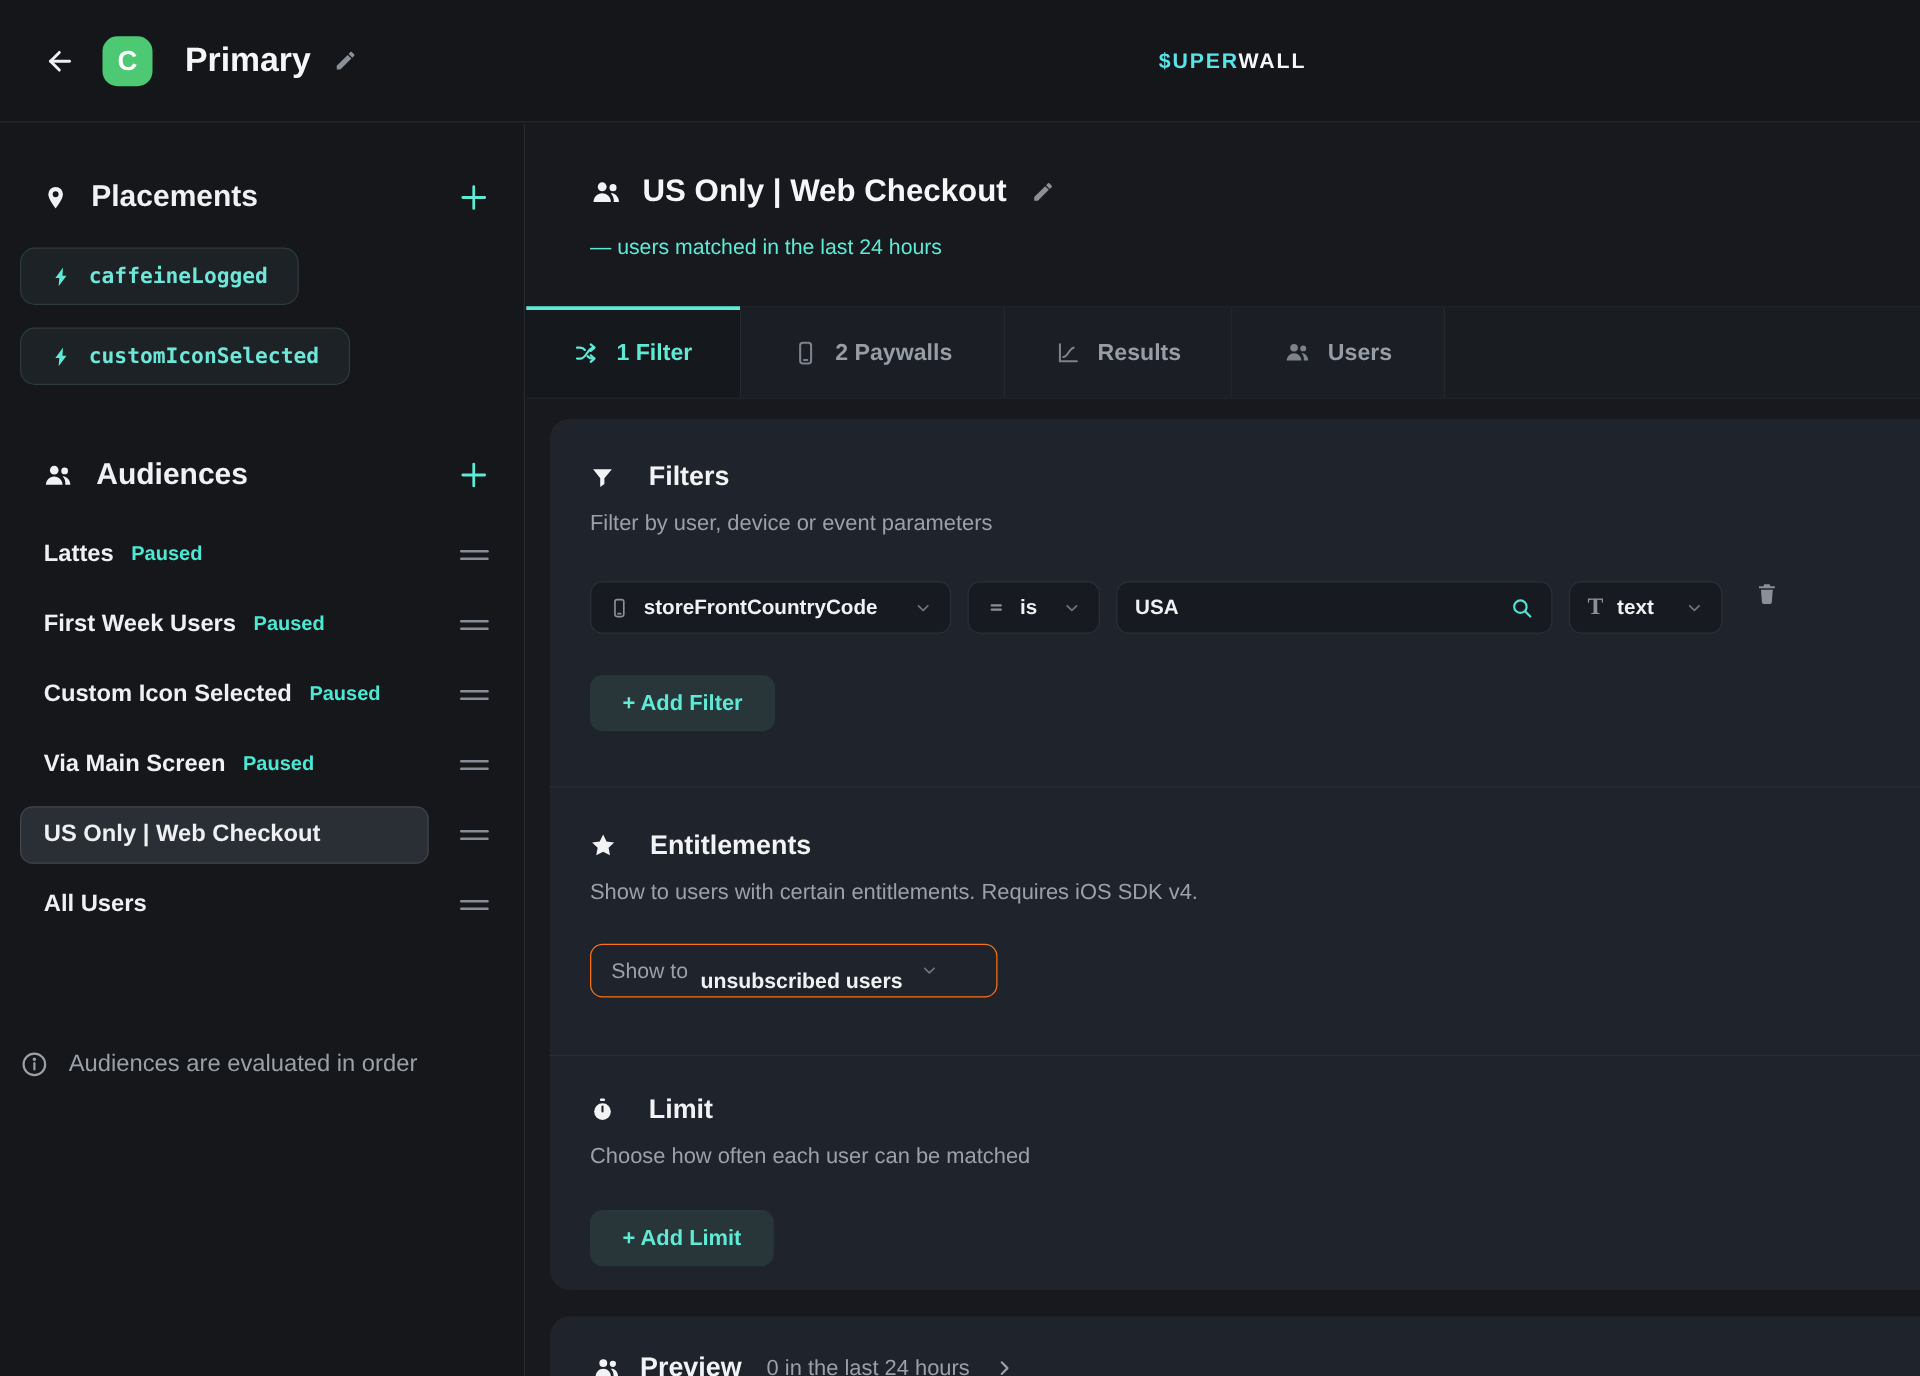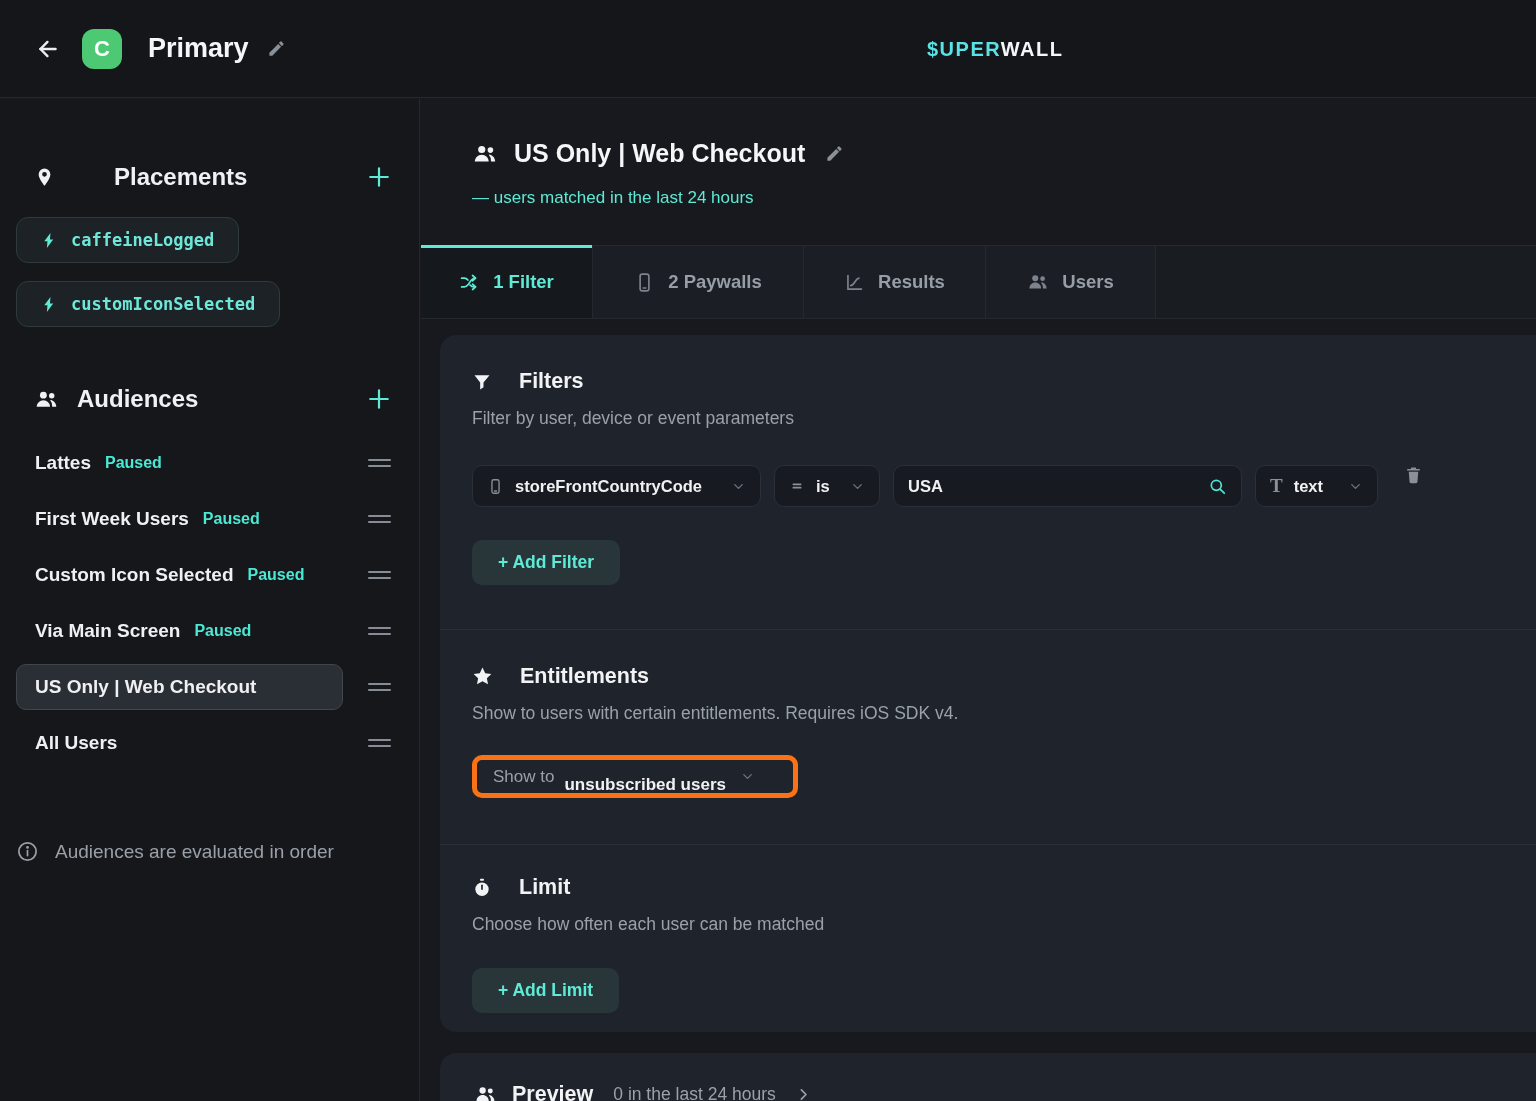--- a/index.html
+++ b/index.html
@@ -14,29 +14,29 @@
   
   .topbar { position:absolute; top:0; left:0; right:0; height:98px;
     background:#141619; border-bottom:1px solid #25282e; display:flex; align-items:center; }
   .back-btn { margin-left:30px; width:36px; height:36px; display:flex; align-items:center;
     justify-content:center; color:#eceef0; cursor:pointer; }
   .avatar { margin-left:16px; width:40px; height:40px; border-radius:12px; background:#4ec973;
     display:flex; align-items:center; justify-content:center; font-size:22px; font-weight:700; color:#fff; }
   .app-title { margin-left:26px; font-size:27px; font-weight:700; color:#f5f6f8; }
   .edit-pencil { margin-left:18px; color:#8a9097; }
   .logo { position:absolute; left:927px; top:50%; transform:translateY(-50%);
-    font-size:20px; font-weight:700; letter-spacing:1.5px; white-space:nowrap; }
+    font-size:17px; font-weight:700; letter-spacing:1.5px; white-space:nowrap; }
   .logo .teal { color:#59e3e6; }
   .logo .white { color:#f5f6f8; }
 
   
   .sidebar { position:absolute; top:99px; left:0; width:420px; bottom:0;
     background:#15171b; border-right:1px solid #25282e; }
   .side-header { display:flex; align-items:center; padding:0 26px 0 34px; }
-  .side-header.placements { margin-top:64px;gap:41px; }
+  .side-header.placements { margin-top:45px; }
   .side-header.audiences { margin-top:58px; }
   .side-header .hicon { color:#f0f1f3; }
   .side-header .htitle { margin-left:18px; font-size:24px; font-weight:700; color:#f0f1f3; }
   .side-header .plus { margin-left:auto; color:#5eead4; cursor:pointer; }
 
   .pills { margin:26px 16px 0 16px; }
   .placement-pill { display:flex; width:fit-content; align-items:center; gap:13px;
     padding:12px 24px; border:1px solid #2e3b3a; border-radius:12px; background:#1c2226;
     margin-bottom:18px; cursor:pointer; }
   .placement-pill .bolt { color:#5eead4; }
@@ -97,21 +97,21 @@
   .ctrl-op { width:106px; }
   .ctrl-value { width:349px; cursor:text; }
   .ctrl-value .search { margin-left:auto; color:#4fe3d4; }
   .ctrl-type { width:123px; }
   .t-glyph { font-family:"Liberation Serif", serif; font-size:19px; font-weight:700; color:#8a9097; }
   .trash-btn { margin-left:13px; color:#8a9097; cursor:pointer; }
 
   .add-btn { display:inline-block; margin-top:33px; padding:12px 26px; background:#283639;
     border-radius:10px; color:#5eead4; font-size:17.5px; font-weight:700; cursor:pointer; }
   .sec-entitlements .sec-sub { margin-top:14px; }
-  .showto { margin-top:31px; width:326px; height:43px; border:5px solid #f97316; border-radius:10px;
+  .showto { margin-top:31px; width:326px; height:43px; border:1px solid #f97316; border-radius:10px;
     display:flex; align-items:center; gap:10px; padding:0 16px; cursor:pointer; }
   .showto .lbl { font-size:17px; color:#9aa1ab; font-weight:500; }
   .showto .val { font-size:17px; font-weight:700; color:#f0f1f3;margin-top:16px; }
   .showto .chev { color:#6c737d; margin-left:4px; }
 
   .preview-row { display:flex; align-items:center; padding:29px 36px 0 34px; gap:15px; }
   .preview-title { font-size:21.5px; font-weight:700; color:#f2f3f5; }
   .preview-sub { font-size:17.5px; color:#9aa1ab; margin-left:5px; }
   .preview-chev { color:#9aa1ab; margin-left:4px; }
 </style>

